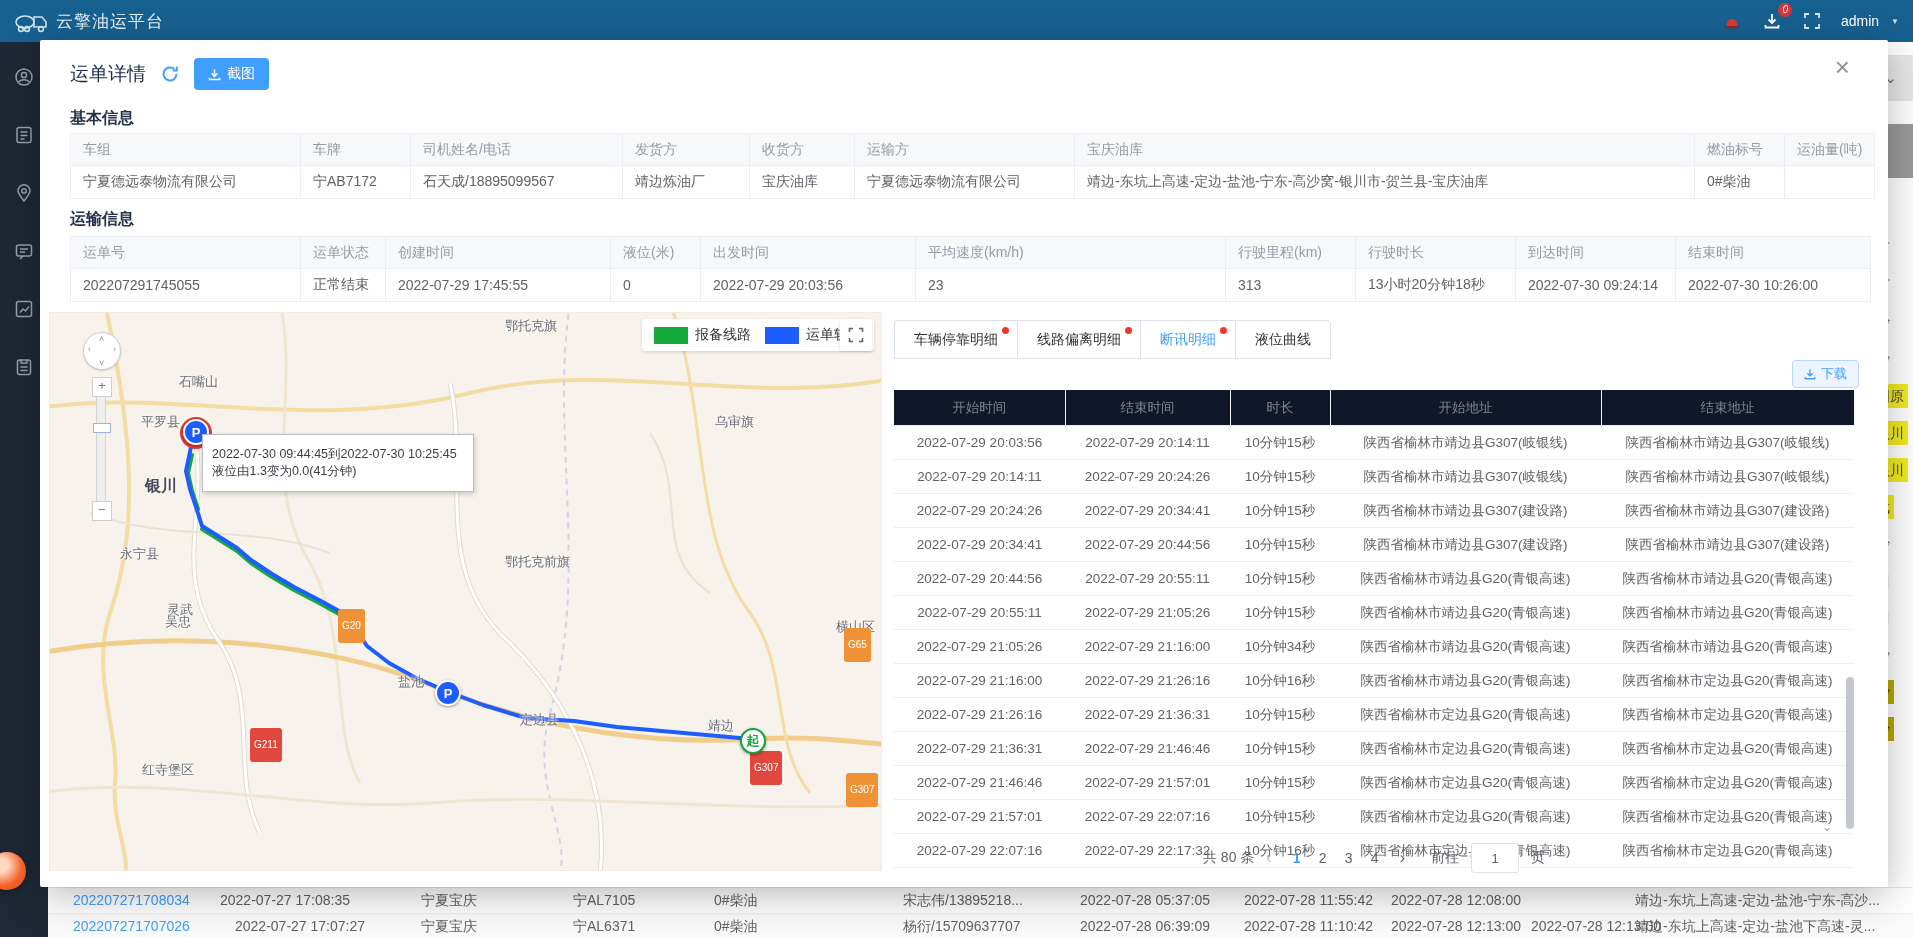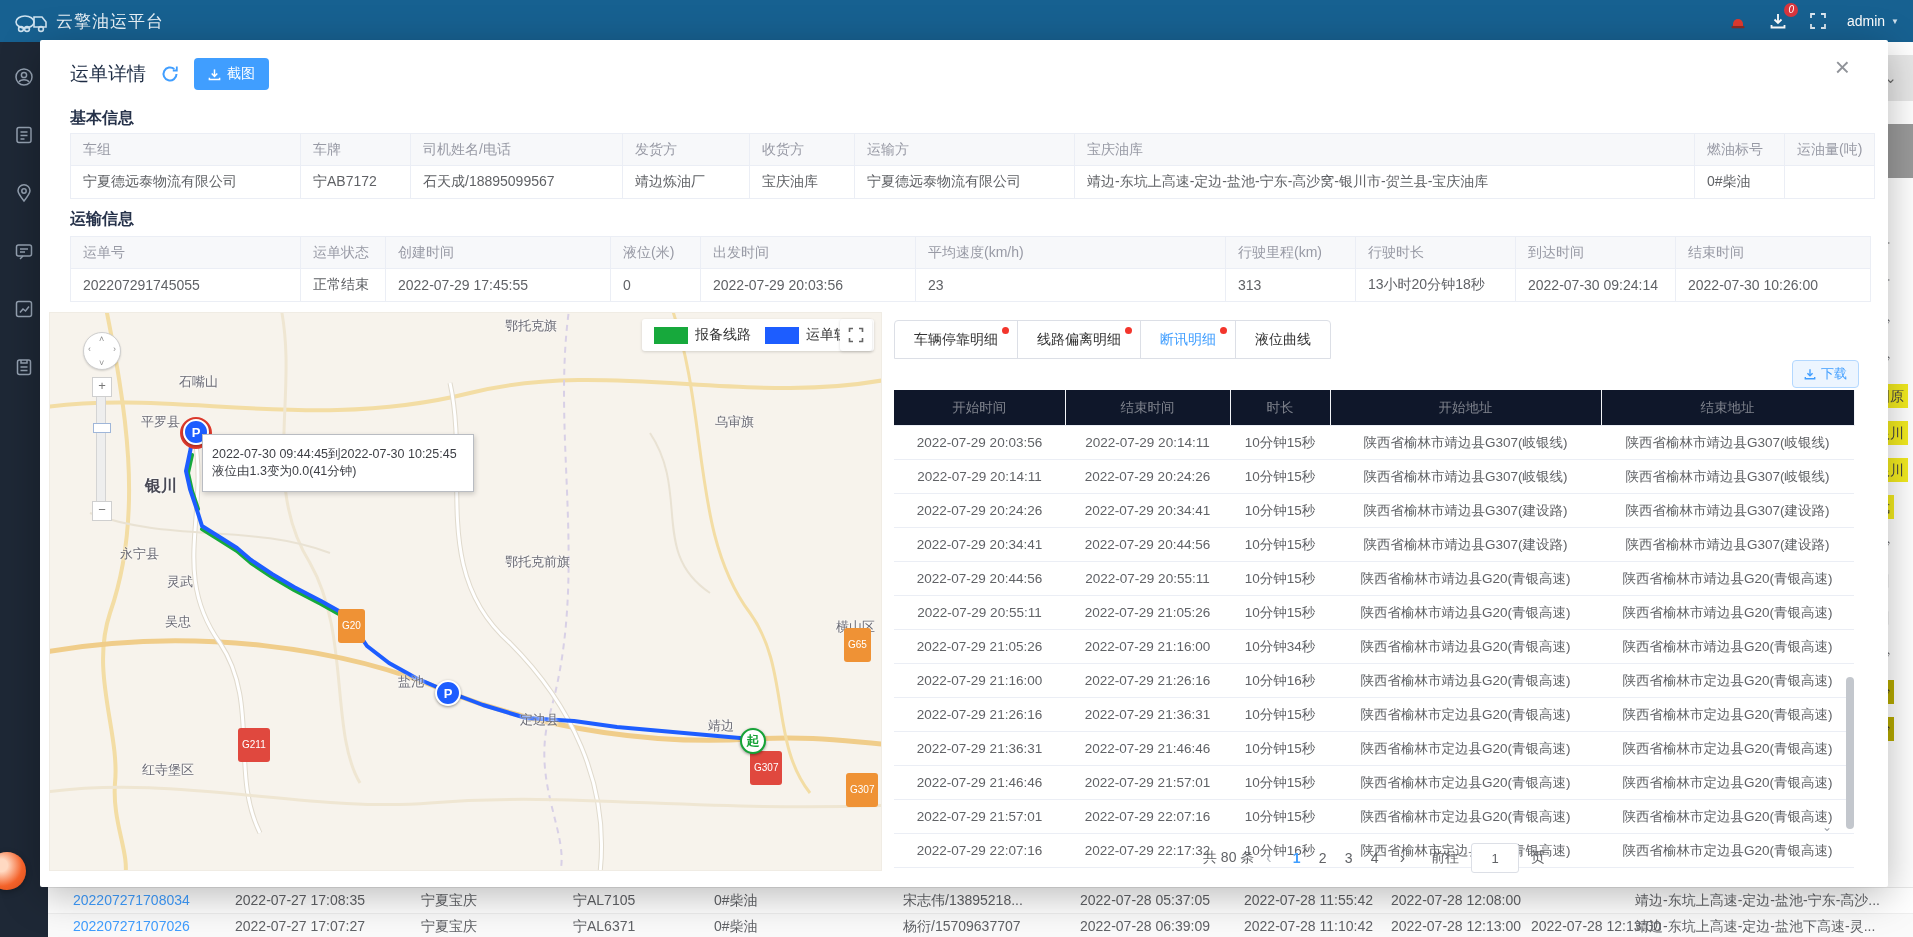--- a/index.html
+++ b/index.html
@@ -6,21 +6,21 @@
   body{font-family:"Liberation Sans","DejaVu Sans",sans-serif;color:#606266;}
   .stage{position:relative;width:1913px;height:937px;overflow:hidden;background:#fff;}
 
   
   .navbar{position:absolute;left:0;top:0;width:1913px;height:42px;background:#176191;display:flex;align-items:center;z-index:5;}
   .brand{display:flex;align-items:flex-end;margin-left:14px;color:#e8f1f7;font-size:17px;letter-spacing:1px;}
   .brand svg{margin-right:8px;}
   .nav-right{position:absolute;right:14px;top:0;height:42px;display:flex;align-items:center;gap:18px;color:#fff;}
   .nav-ic{position:relative;width:22px;height:22px;display:flex;align-items:center;justify-content:center;cursor:pointer;}
   .badge{position:absolute;top:-7px;right:-9px;background:#d9363e;color:#fff;border-radius:9px;font-size:10px;line-height:14px;padding:0 4px;}
-  .nav-user{display:flex;align-items:center;gap:6px;font-size:14px;color:#fff;cursor:pointer;}
+  .nav-user{display:flex;align-items:center;gap:12px;font-size:14px;color:#fff;cursor:pointer;}
   .caret{font-size:8px;color:#cfe0ec;}
 
   
   .sidebar{position:absolute;left:0;top:42px;width:48px;height:895px;background:#1e2836;z-index:2;}
   .side-ic{width:48px;height:46px;display:flex;align-items:center;justify-content:center;color:#96a3b3;margin-top:12px;cursor:pointer;}
 
   
   .bg-frag-layer{position:absolute;left:1866px;top:0;width:47px;height:937px;z-index:1;font-size:14px;color:#606266;}
   .frag{position:absolute;left:6px;height:24px;line-height:24px;padding:0 4px;white-space:nowrap;}
   .frag.hl-y{background:#f2ea1f;color:#444;}
@@ -110,21 +110,21 @@
       <div class="frag hl-o" style="top: 680px;">沙</div>
       <div class="frag hl-o" style="top: 717px;">沙</div>
     </div>
   <div class="collapse-box">
       <span>⌄</span>
     </div>
   <div class="gray-block"></div>
   <div class="bg-bottom" id="bgBottom">
       <div class="brow" style="top: 0px;">
         <span class="blink" style="left: 73px;">202207271708034</span>
-        <span style="left: 235px;">2022-07-27 17:08:35</span>
+        <span style="left: 220px;">2022-07-27 17:08:35</span>
         <span style="left: 421px;">宁夏宝庆</span>
         <span style="left: 573px;">宁AL7105</span>
         <span style="left: 714px;">0#柴油</span>
         <span style="left: 903px;">宋志伟/13895218...</span>
         <span style="left: 1080px;">2022-07-28 05:37:05</span>
         <span style="left: 1244px;">2022-07-28 11:55:42</span>
         <span style="left: 1391px;">2022-07-28 12:08:00</span>
         <span style="left: 1635px;">靖边-东坑上高速-定边-盐池-宁东-高沙...</span>
       </div>
       <div class="brow alt" style="top: 25px;">
@@ -361,30 +361,30 @@
       </svg>
 
       <div id="mapLabels">
           <span class="mlabel" style="left: 129px; top: 60px;">石嘴山</span>
           <span class="mlabel" style="left: 91px; top: 100px;">平罗县</span>
           <span class="mlabel" style="left: 455px; top: 4px;">鄂托克旗</span>
           <span class="mlabel" style="left: 665px; top: 100px;">乌审旗</span>
           <span class="mlabel big" style="left: 95px; top: 163px;">银川</span>
           <span class="mlabel" style="left: 70px; top: 232px;">永宁县</span>
           <span class="mlabel" style="left: 455px; top: 240px;">鄂托克前旗</span>
-          <span class="mlabel" style="left: 117px; top: 260px;">灵武</span>
+          <span class="mlabel" style="left: 117px; top: 288px;">灵武</span>
           <span class="mlabel" style="left: 115px; top: 300px;">吴忠</span>
           <span class="mlabel" style="left: 786px; top: 305px;">横山区</span>
           <span class="mlabel" style="left: 470px; top: 398px;">定边县</span>
           <span class="mlabel" style="left: 92px; top: 448px;">红寺堡区</span>
           <span class="mlabel" style="left: 658px; top: 404px;">靖边</span>
           <span class="mlabel" style="left: 348px; top: 360px;">盐池</span>
         </div>
       <div id="mapBadges">
-          <span class="rbadge" style="left: 188px; top: 415px; background: rgb(224, 72, 62);">G211</span>
+          <span class="rbadge" style="left: 200px; top: 415px; background: rgb(224, 72, 62);">G211</span>
           <span class="rbadge" style="left: 700px; top: 438px; background: rgb(224, 72, 62);">G307</span>
           <span class="rbadge" style="left: 796px; top: 460px; background: rgb(239, 146, 53);">G307</span>
           <span class="rbadge" style="left: 794px; top: 315px; background: rgb(239, 146, 53);">G65</span>
           <span class="rbadge" style="left: 288px; top: 296px; background: rgb(239, 146, 53);">G20</span>
         </div>
 
       <div class="pin-ring" style="left:130px;top:104px;"></div>
       <div class="marker" style="left:133px;top:106px;">P</div>
       <div class="marker" style="left:385px;top:367px;">P</div>
       <div class="marker start" style="left:690px;top:415px;">起</div>

